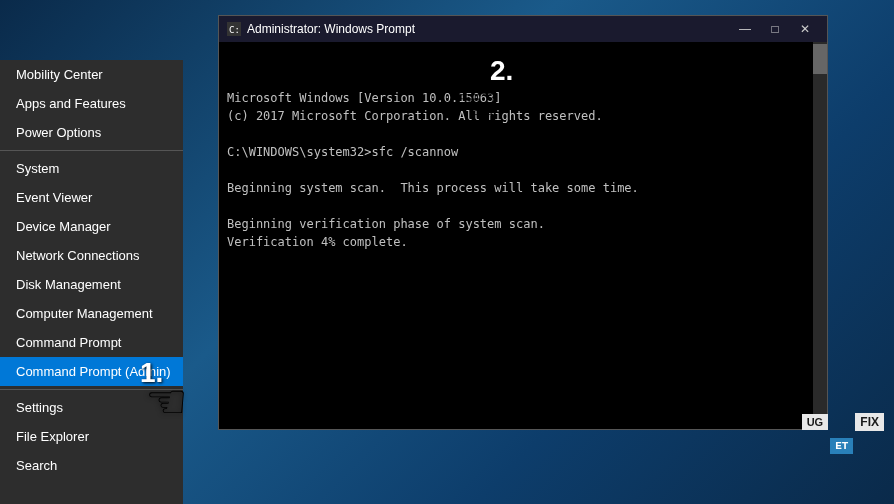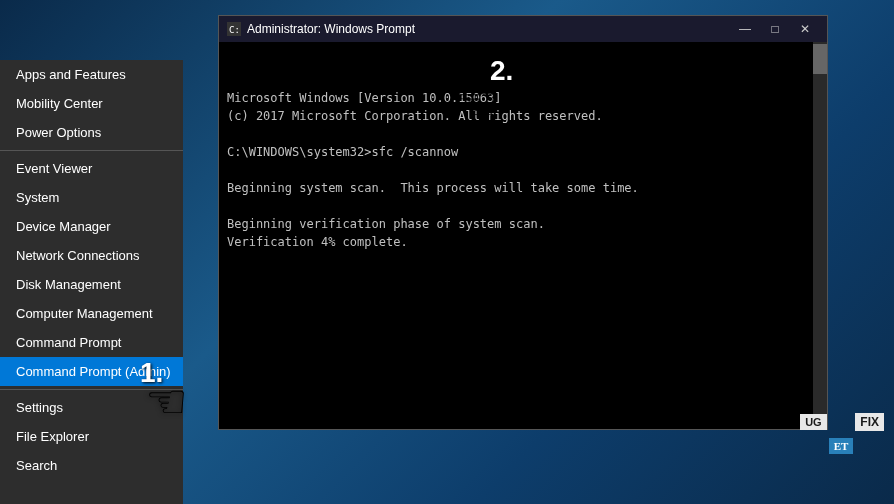--- a/index.html
+++ b/index.html
@@ -205,46 +205,46 @@
       padding: 2px 5px;
       font-family: Arial, sans-serif;
     }
 
     .logo-et {
       background: #2980b9;
       color: #fff;
       font-size: 11px;
       font-weight: bold;
       padding: 2px 5px;
-      font-family: Liberation Serif, serif;
+      font-family: Liberation Mono, monospace;
       margin-top: 48px;
     }
 
     .logo-fix {
       background: #e8e8e8;
       color: #1a1a1a;
       font-size: 12px;
       font-weight: bold;
       padding: 2px 5px;
       font-family: Arial, sans-serif;
     }
   </style>
 </head>
 <body>
 
 <div class="desktop">
 
   <div class="context-menu">
 
-  <div class="context-menu-item">Apps and Features</div>
-      <div class="context-menu-item">Mobility Center</div>
+  <div class="context-menu-item">Mobility Center</div>
+      <div class="context-menu-item">Apps and Features</div>
       <div class="context-menu-item">Power Options</div>
       <div class="context-menu-divider"></div>
+      <div class="context-menu-item">System</div>
       <div class="context-menu-item">Event Viewer</div>
-      <div class="context-menu-item">System</div>
       <div class="context-menu-item">Device Manager</div>
       <div class="context-menu-item">Network Connections</div>
       <div class="context-menu-item">Disk Management</div>
       <div class="context-menu-item">Computer Management</div>
       <div class="context-menu-item">Command Prompt</div>
       <div class="context-menu-item highlighted">Command Prompt (Admin)</div>
       <div class="context-menu-divider"></div>
       <div class="context-menu-item">Settings</div>
       <div class="context-menu-item">File Explorer</div>
       <div class="context-menu-item">Search</div>

